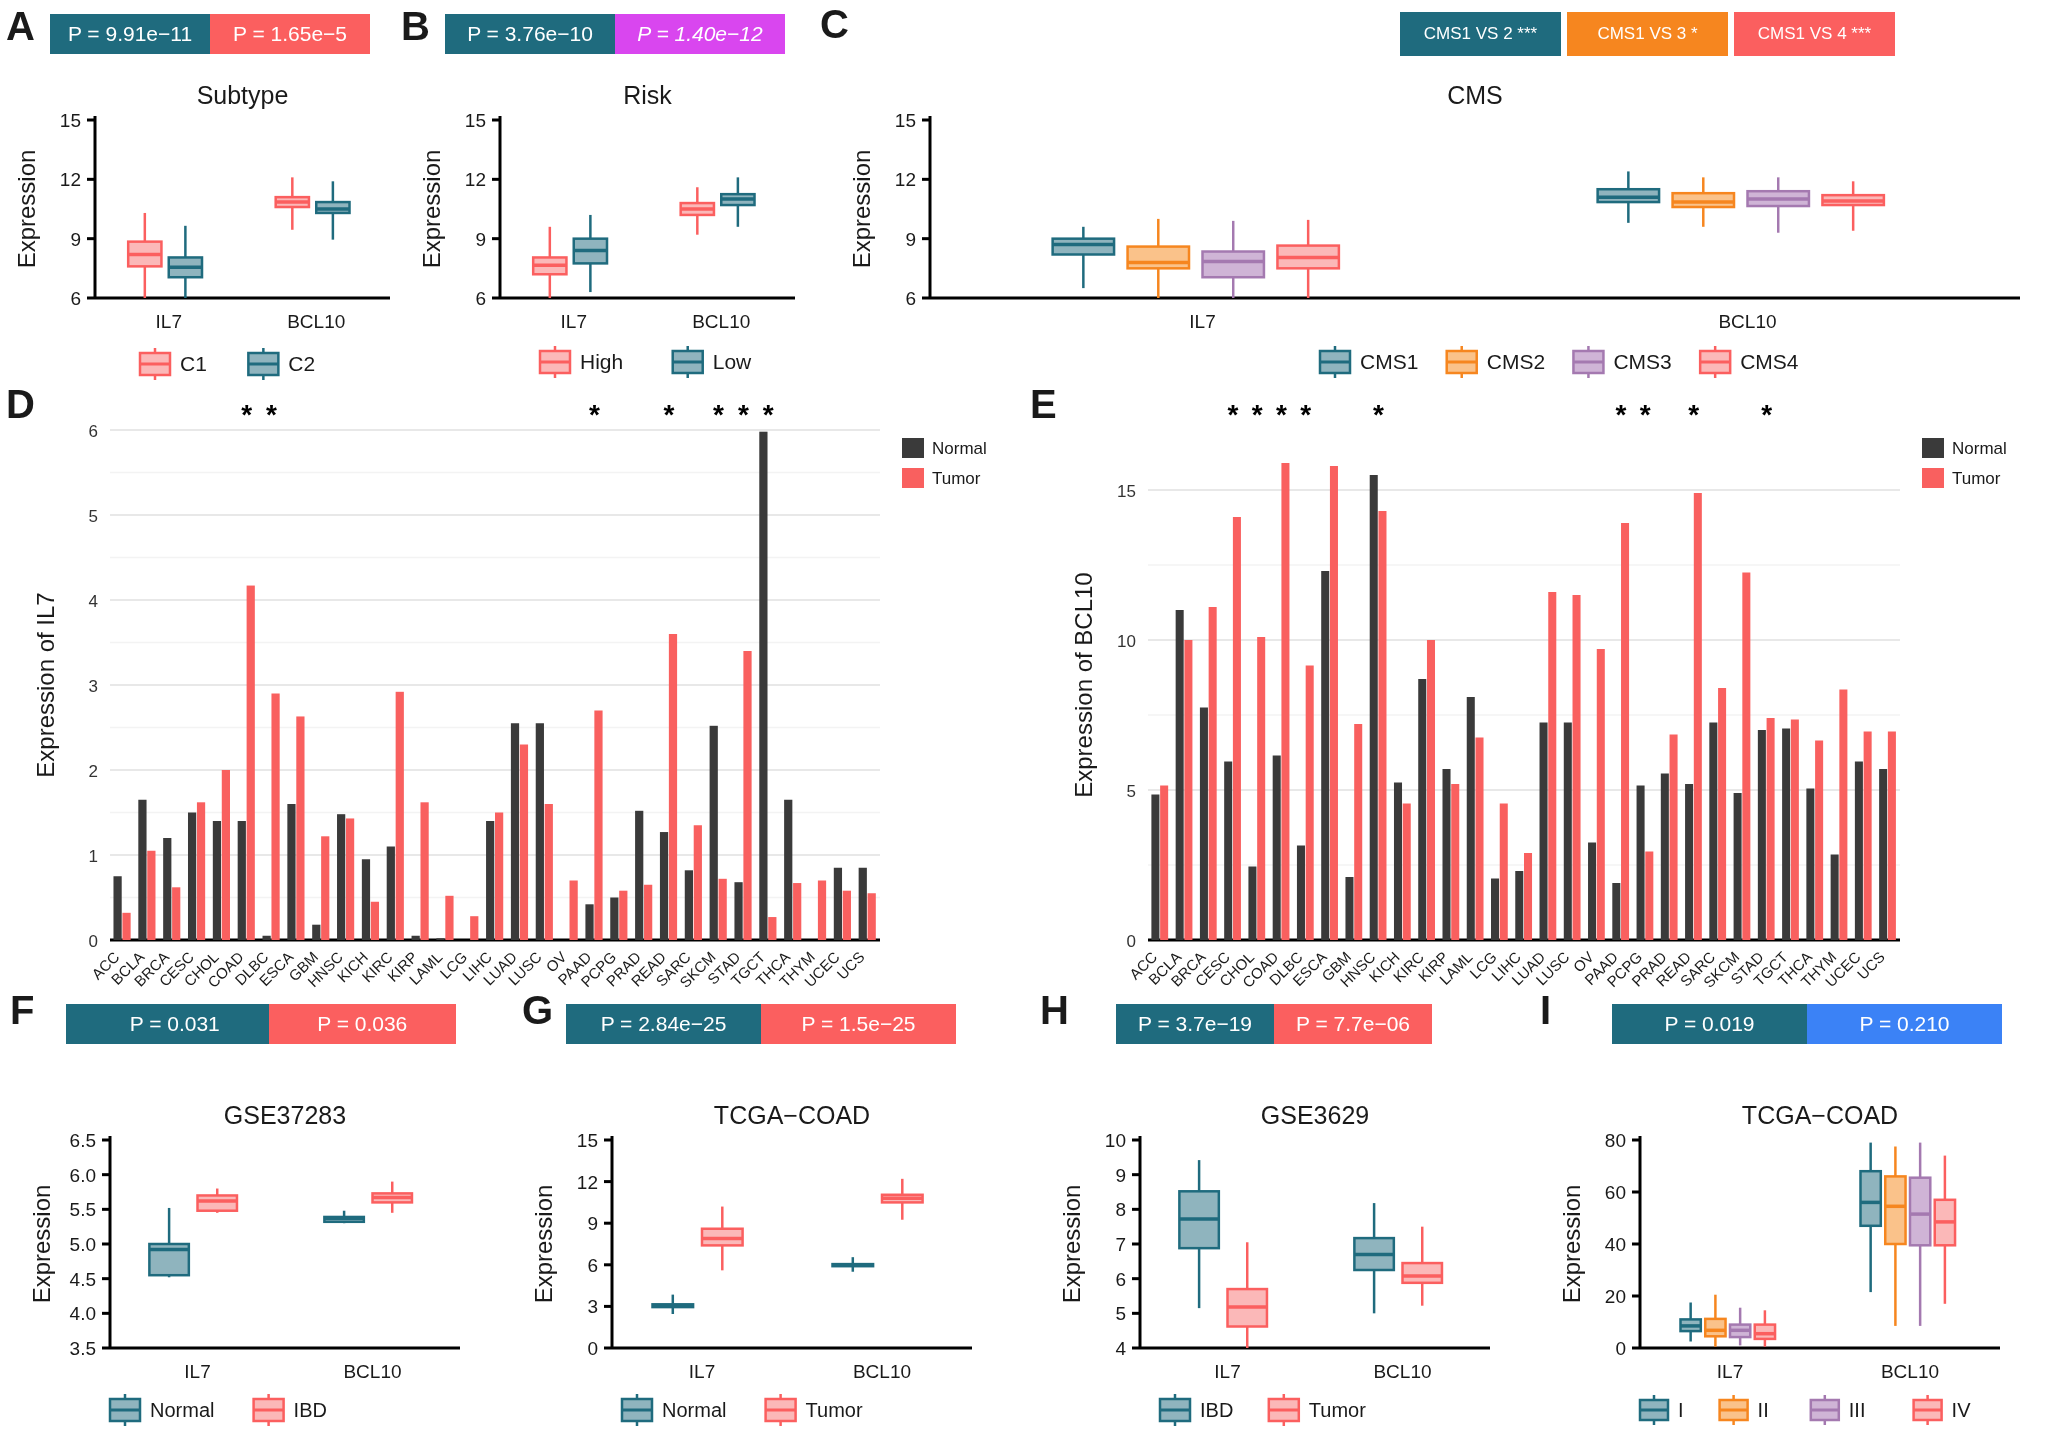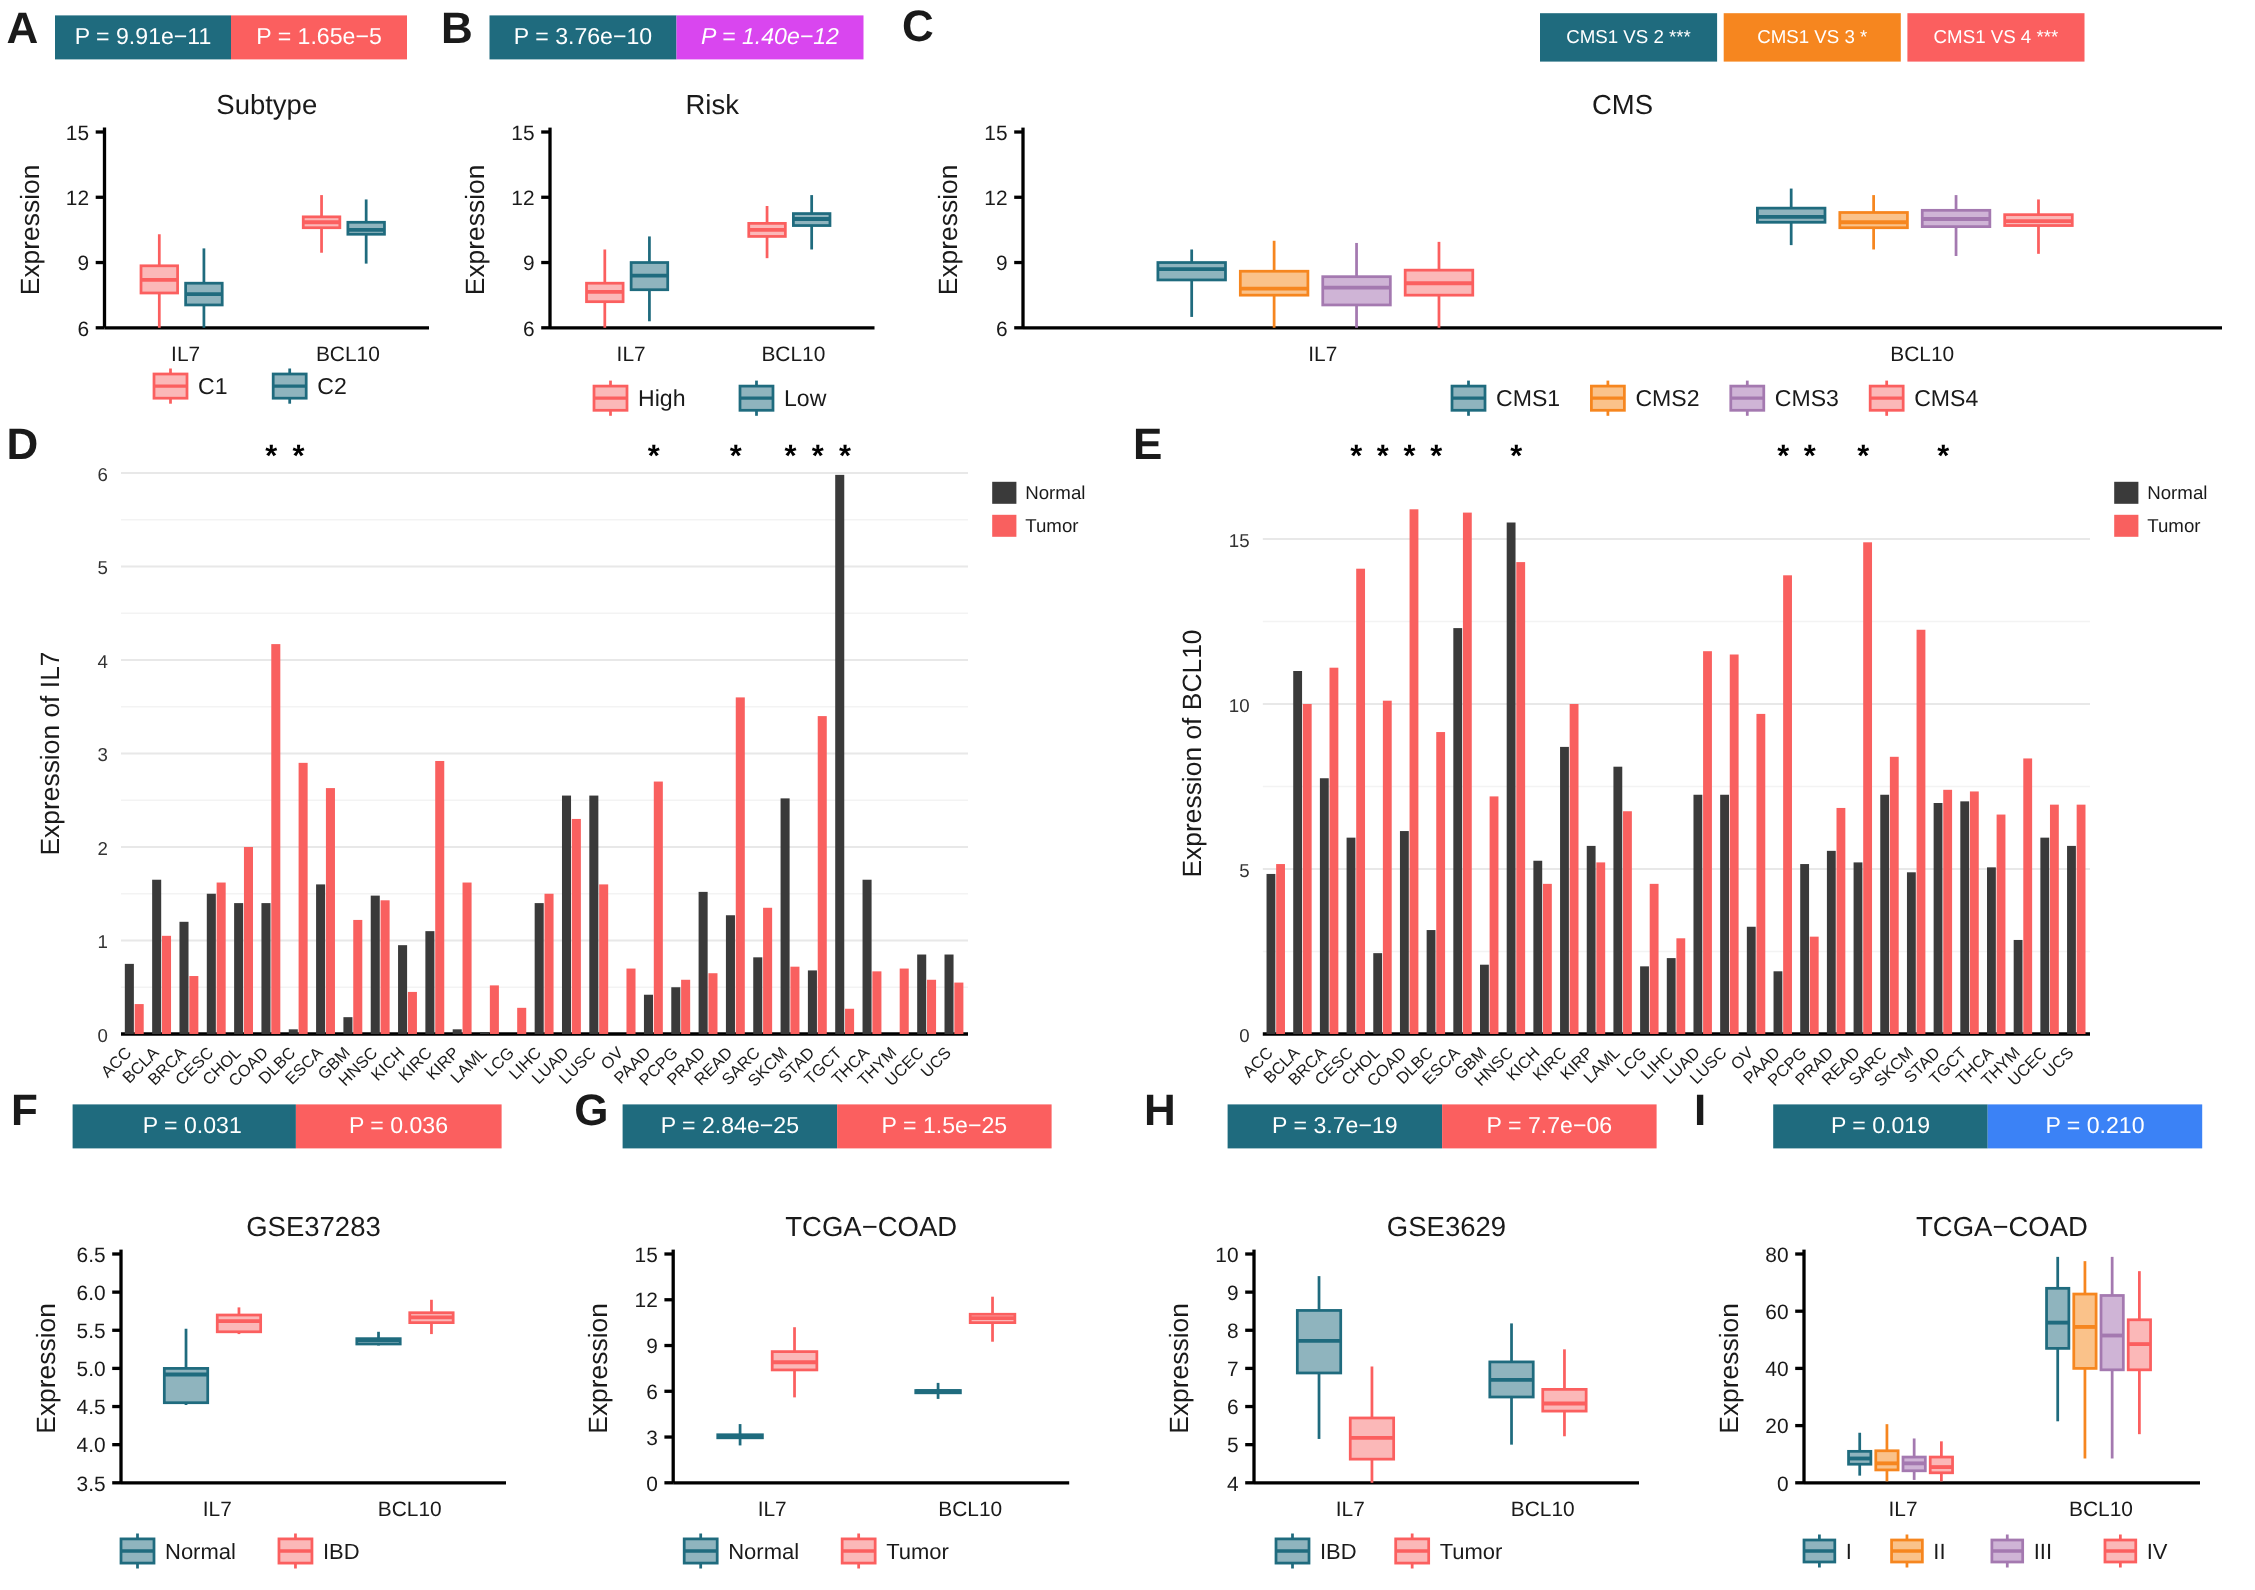--- a/index.html
+++ b/index.html
@@ -53,21 +53,21 @@
       <line x1="292.318125" y1="159.76666666666668" x2="292.318125" y2="137.02222222222224" stroke="#FB5F5F" stroke-width="2.5"></line>
       <rect x="275.6875" y="127.13333333333334" width="33.26125" height="9.8888888888889" fill="#FBB8B8" stroke="#FB5F5F" stroke-width="2.5"></rect>
       <line x1="275.6875" y1="132.07777777777778" x2="308.94875" y2="132.07777777777778" stroke="#FB5F5F" stroke-width="3.5"></line>
       <line x1="332.880625" y1="111.31111111111112" x2="332.880625" y2="132.07777777777778" stroke="#1F6B7E" stroke-width="2.5"></line>
       <line x1="332.880625" y1="169.65555555555557" x2="332.880625" y2="142.95555555555555" stroke="#1F6B7E" stroke-width="2.5"></line>
       <rect x="316.25" y="132.07777777777778" width="33.26125" height="10.877777777777766" fill="#8FB4BE" stroke="#1F6B7E" stroke-width="2.5"></rect>
       <line x1="316.25" y1="139" x2="349.51125" y2="139" stroke="#1F6B7E" stroke-width="3.5"></line>
       <text x="316.25" y="258" class="axt" text-anchor="middle">BCL10</text>
     </svg>
 </div>
-<div class="panel" style="left:140px;top:331px;text-align:center;">
+<div class="panel" style="left:140px;top:344px;text-align:center;">
   <svg id="leg-A" width="230" height="40">
       <line x1="15" y1="4" x2="15" y2="36" stroke="#FB5F5F" stroke-width="2.5"></line>
       <rect x="0" y="9" width="30" height="22" fill="#FBB8B8" stroke="#FB5F5F" stroke-width="2.5"></rect>
       <line x1="0" y1="20" x2="30" y2="20" stroke="#FB5F5F" stroke-width="3"></line>
       <text x="40" y="27.35" font-size="21" fill="#1a1a1a" font-family="&quot;Liberation Sans&quot;, sans-serif">C1</text>
       <line x1="123.36" y1="4" x2="123.36" y2="36" stroke="#1F6B7E" stroke-width="2.5"></line>
       <rect x="108.36" y="9" width="30" height="22" fill="#8FB4BE" stroke="#1F6B7E" stroke-width="2.5"></rect>
       <line x1="108.36" y1="20" x2="138.36" y2="20" stroke="#1F6B7E" stroke-width="3"></line>
       <text x="148.36" y="27.35" font-size="21" fill="#1a1a1a" font-family="&quot;Liberation Sans&quot;, sans-serif">C2</text>
     </svg>
@@ -561,21 +561,21 @@
       <text x="40" y="27" font-size="20" fill="#1a1a1a" font-family="&quot;Liberation Sans&quot;, sans-serif">Normal</text>
       <line x1="158.6" y1="4" x2="158.6" y2="36" stroke="#FB5F5F" stroke-width="2.5"></line>
       <rect x="143.6" y="9" width="30" height="22" fill="#FBB8B8" stroke="#FB5F5F" stroke-width="2.5"></rect>
       <line x1="143.6" y1="20" x2="173.6" y2="20" stroke="#FB5F5F" stroke-width="3"></line>
       <text x="183.6" y="27" font-size="20" fill="#1a1a1a" font-family="&quot;Liberation Sans&quot;, sans-serif">Tumor</text>
     </svg>
 </div>
 
 <div class="panel" style="left:1030px;top:990px;width:500px;height:455px;">
   <div class="plabel" style="position:absolute;left:10px;top:0px;">H</div>
-  <div class="pbar" style="position:absolute;left:86px;top:14px;width:390px;">
+  <div class="pbar" style="position:absolute;left:86px;top:14px;width:316px;">
     <div style="flex:1;background:#1F6B7E;">P = 3.7e−19</div>
     <div style="flex:1;background:#FB5F5F;">P = 7.7e−06</div>
   </div>
   <svg width="500" height="300" style="position:absolute;left:0;top:90px;" id="svg-H">
       <text x="285" y="44" class="ttl" text-anchor="middle">GSE3629</text>
       <line x1="110" y1="56" x2="110" y2="268" stroke="#000" stroke-width="3"></line>
       <line x1="110" y1="268" x2="460" y2="268" stroke="#000" stroke-width="3"></line>
       <line x1="102" y1="268" x2="110" y2="268" stroke="#000" stroke-width="3"></line>
       <text x="96" y="275" class="axt" text-anchor="end">4</text>
       <line x1="102" y1="233.33333333333334" x2="110" y2="233.33333333333334" stroke="#000" stroke-width="3"></line>

